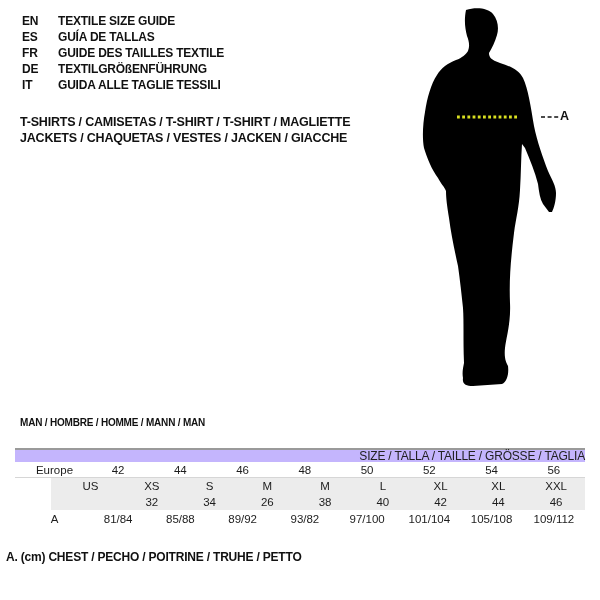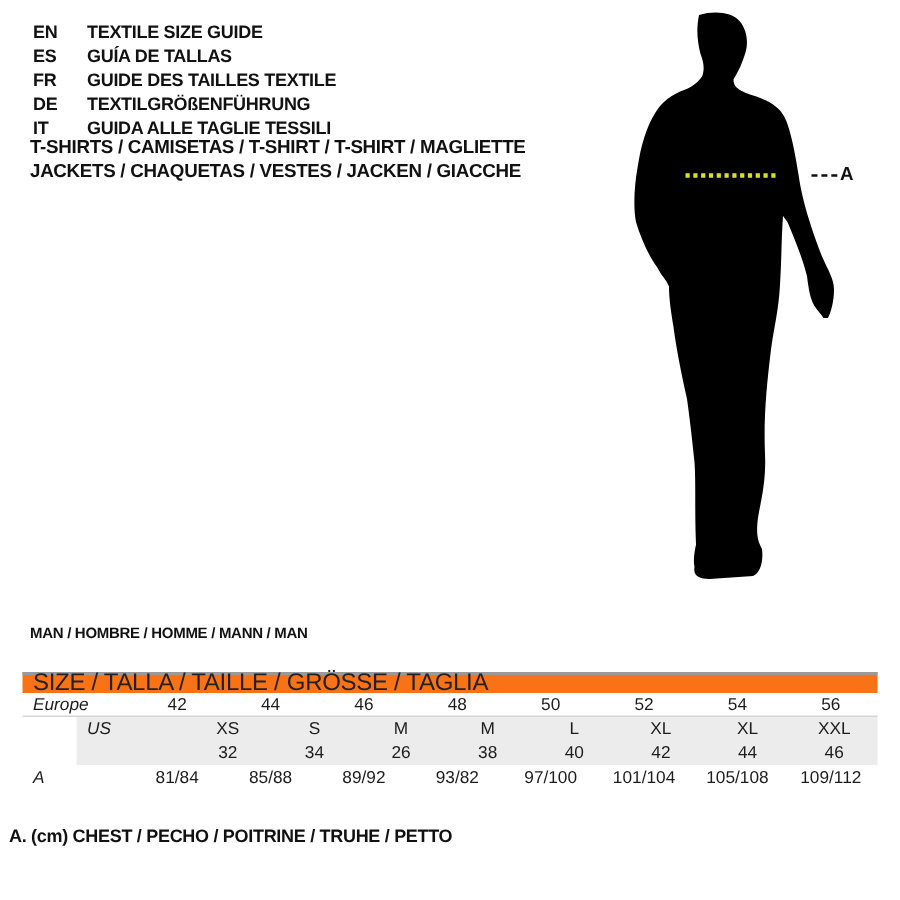--- a/index.html
+++ b/index.html
@@ -22,21 +22,21 @@
     line-height: 16px;
     font-size: 12px;
     font-weight: 700;
     letter-spacing: -0.2px;
   }
   .lang-code { width: 36px; flex: 0 0 36px; }
 
   
   .category-lines {
     position: absolute;
-    left: 20px; top: 91px;
+    left: 20px; top: 115px;
     font-size: 12.5px;
     font-weight: 700;
     line-height: 15.5px;
     letter-spacing: -0.2px;
   }
 
   
   .figure-wrap {
     position: absolute;
     left: 418px; top: 8px;
@@ -63,39 +63,40 @@
   
   .size-table {
     position: absolute;
     left: 15px; top: 448px;
     width: 570px;
     font-size: 11.5px;
     color: #1c1c1c;
   }
   .t-header {
     border-top: 2px solid #9a9a9a;
-    background: #f97316;
+    background: #c4b5fd;
     height: 14px;
     line-height: 12px;
     padding-left: 7px;
-    font-size: 16px;
+    font-size: 12px;
     letter-spacing: -0.2px;
     color: #222;
+    text-align: right;
   }
   .t-row {
     display: grid;
     grid-template-columns: 72px repeat(8, 1fr);
     align-items: center;
     height: 16px;
   }
   .t-row.row-a { height: 18px; }
   .row-white { background: #ffffff; }
   .row-gray  { background: #ececec; margin-left: 36px; }
   .row-europe { border-bottom: 1px solid #d6d6d6; }
-  .t-label { padding-left: 7px; text-align: left; font-style: italic; }
+  .t-label { padding-left: 7px; text-align: center; }
   .t-cell  { text-align: center; }
 
   
   .footnote {
     position: absolute;
     left: 6px; top: 550px;
     font-size: 12px;
     font-weight: 700;
     letter-spacing: -0.2px;
   }

